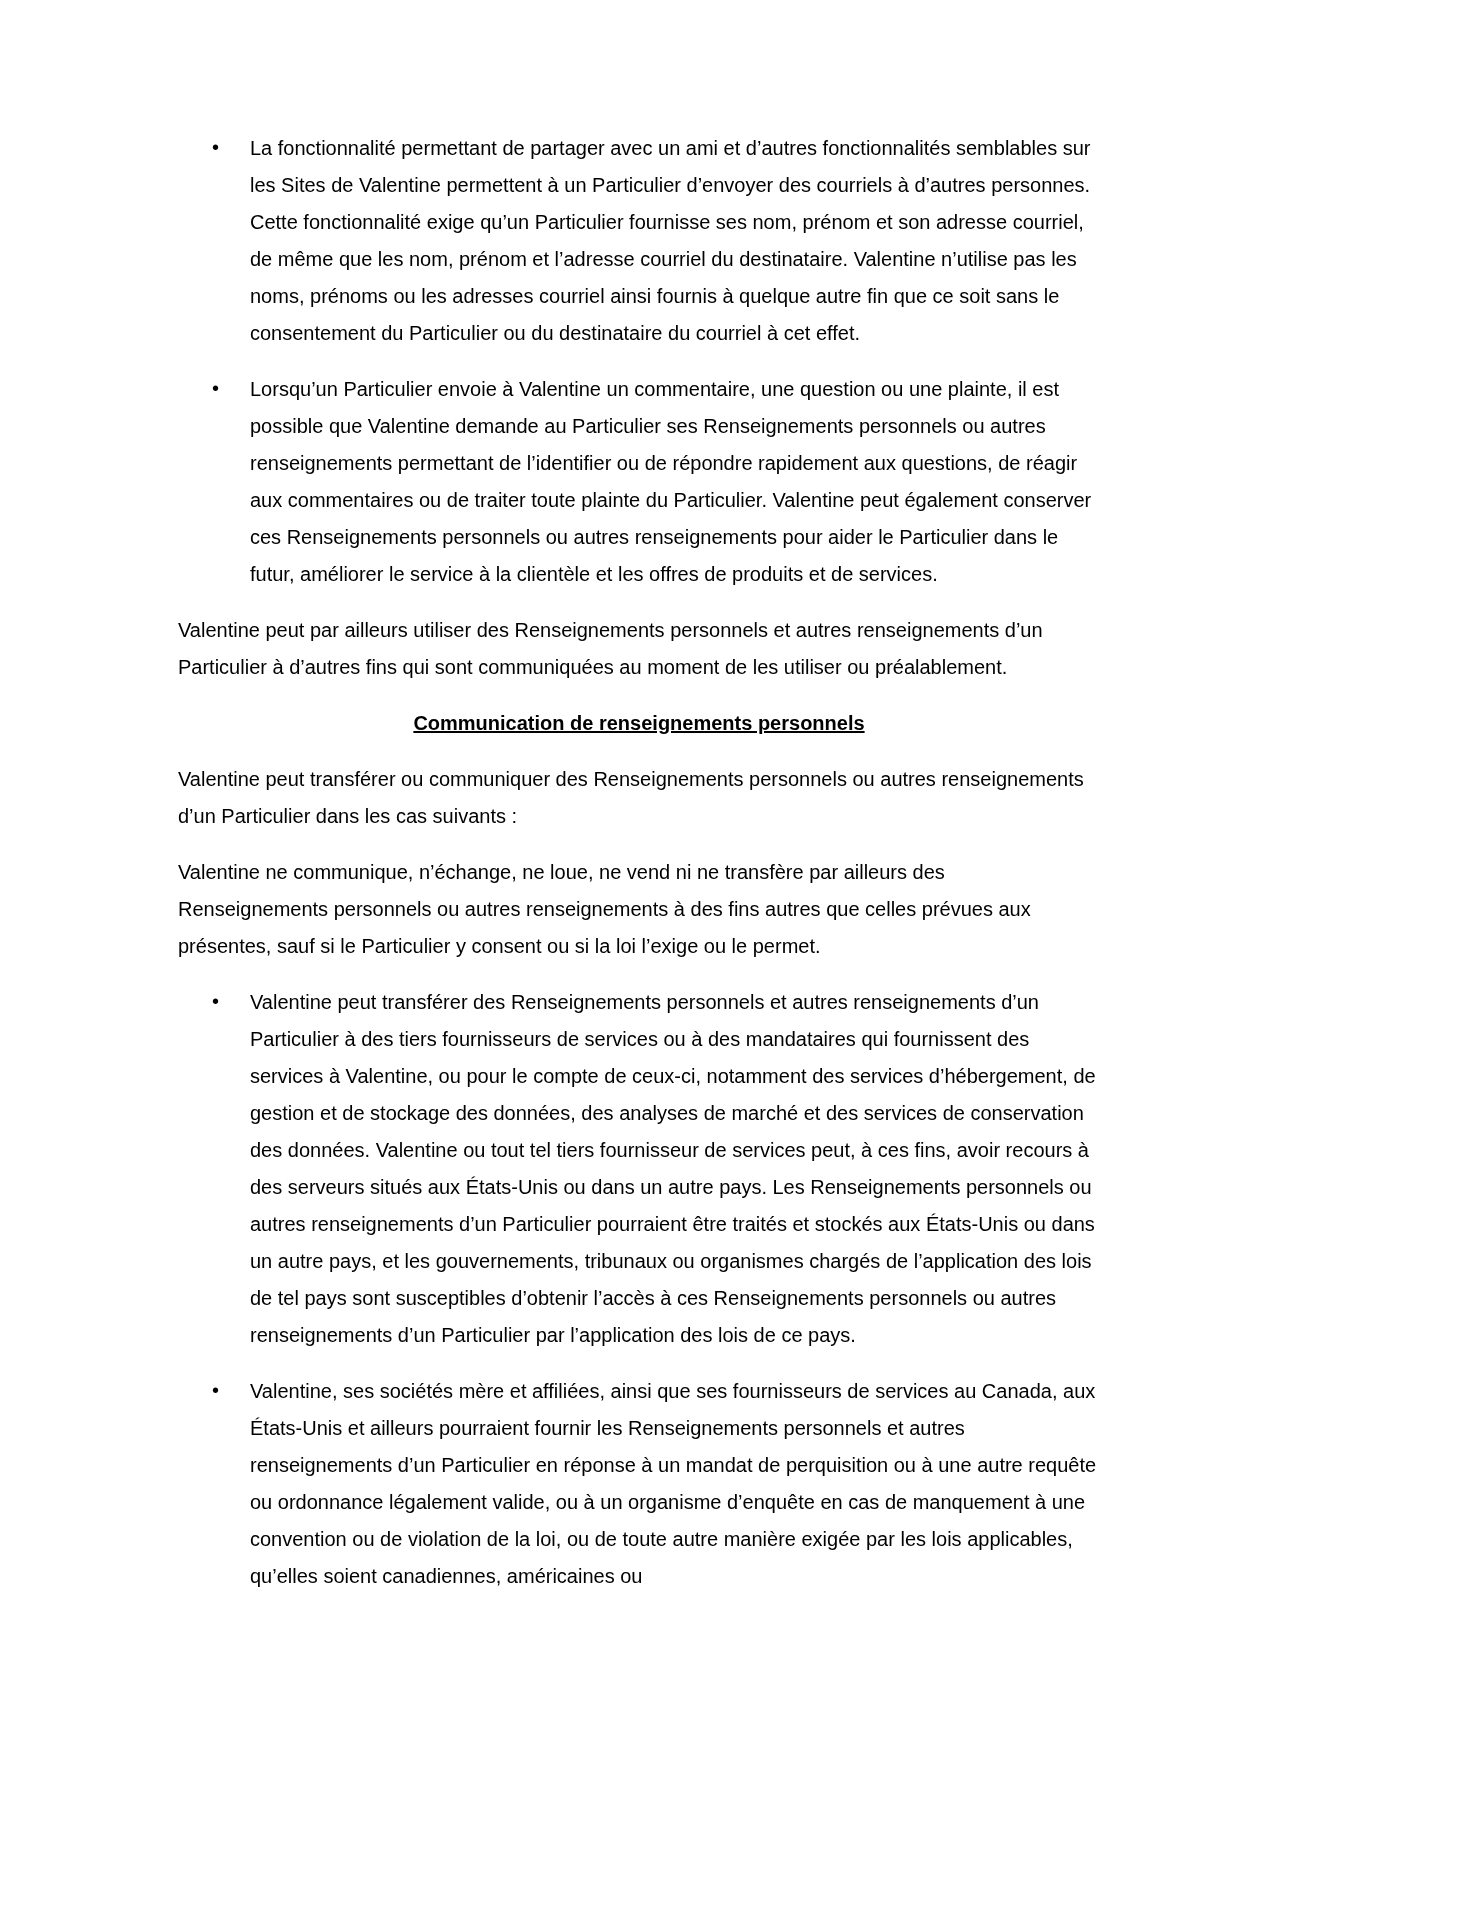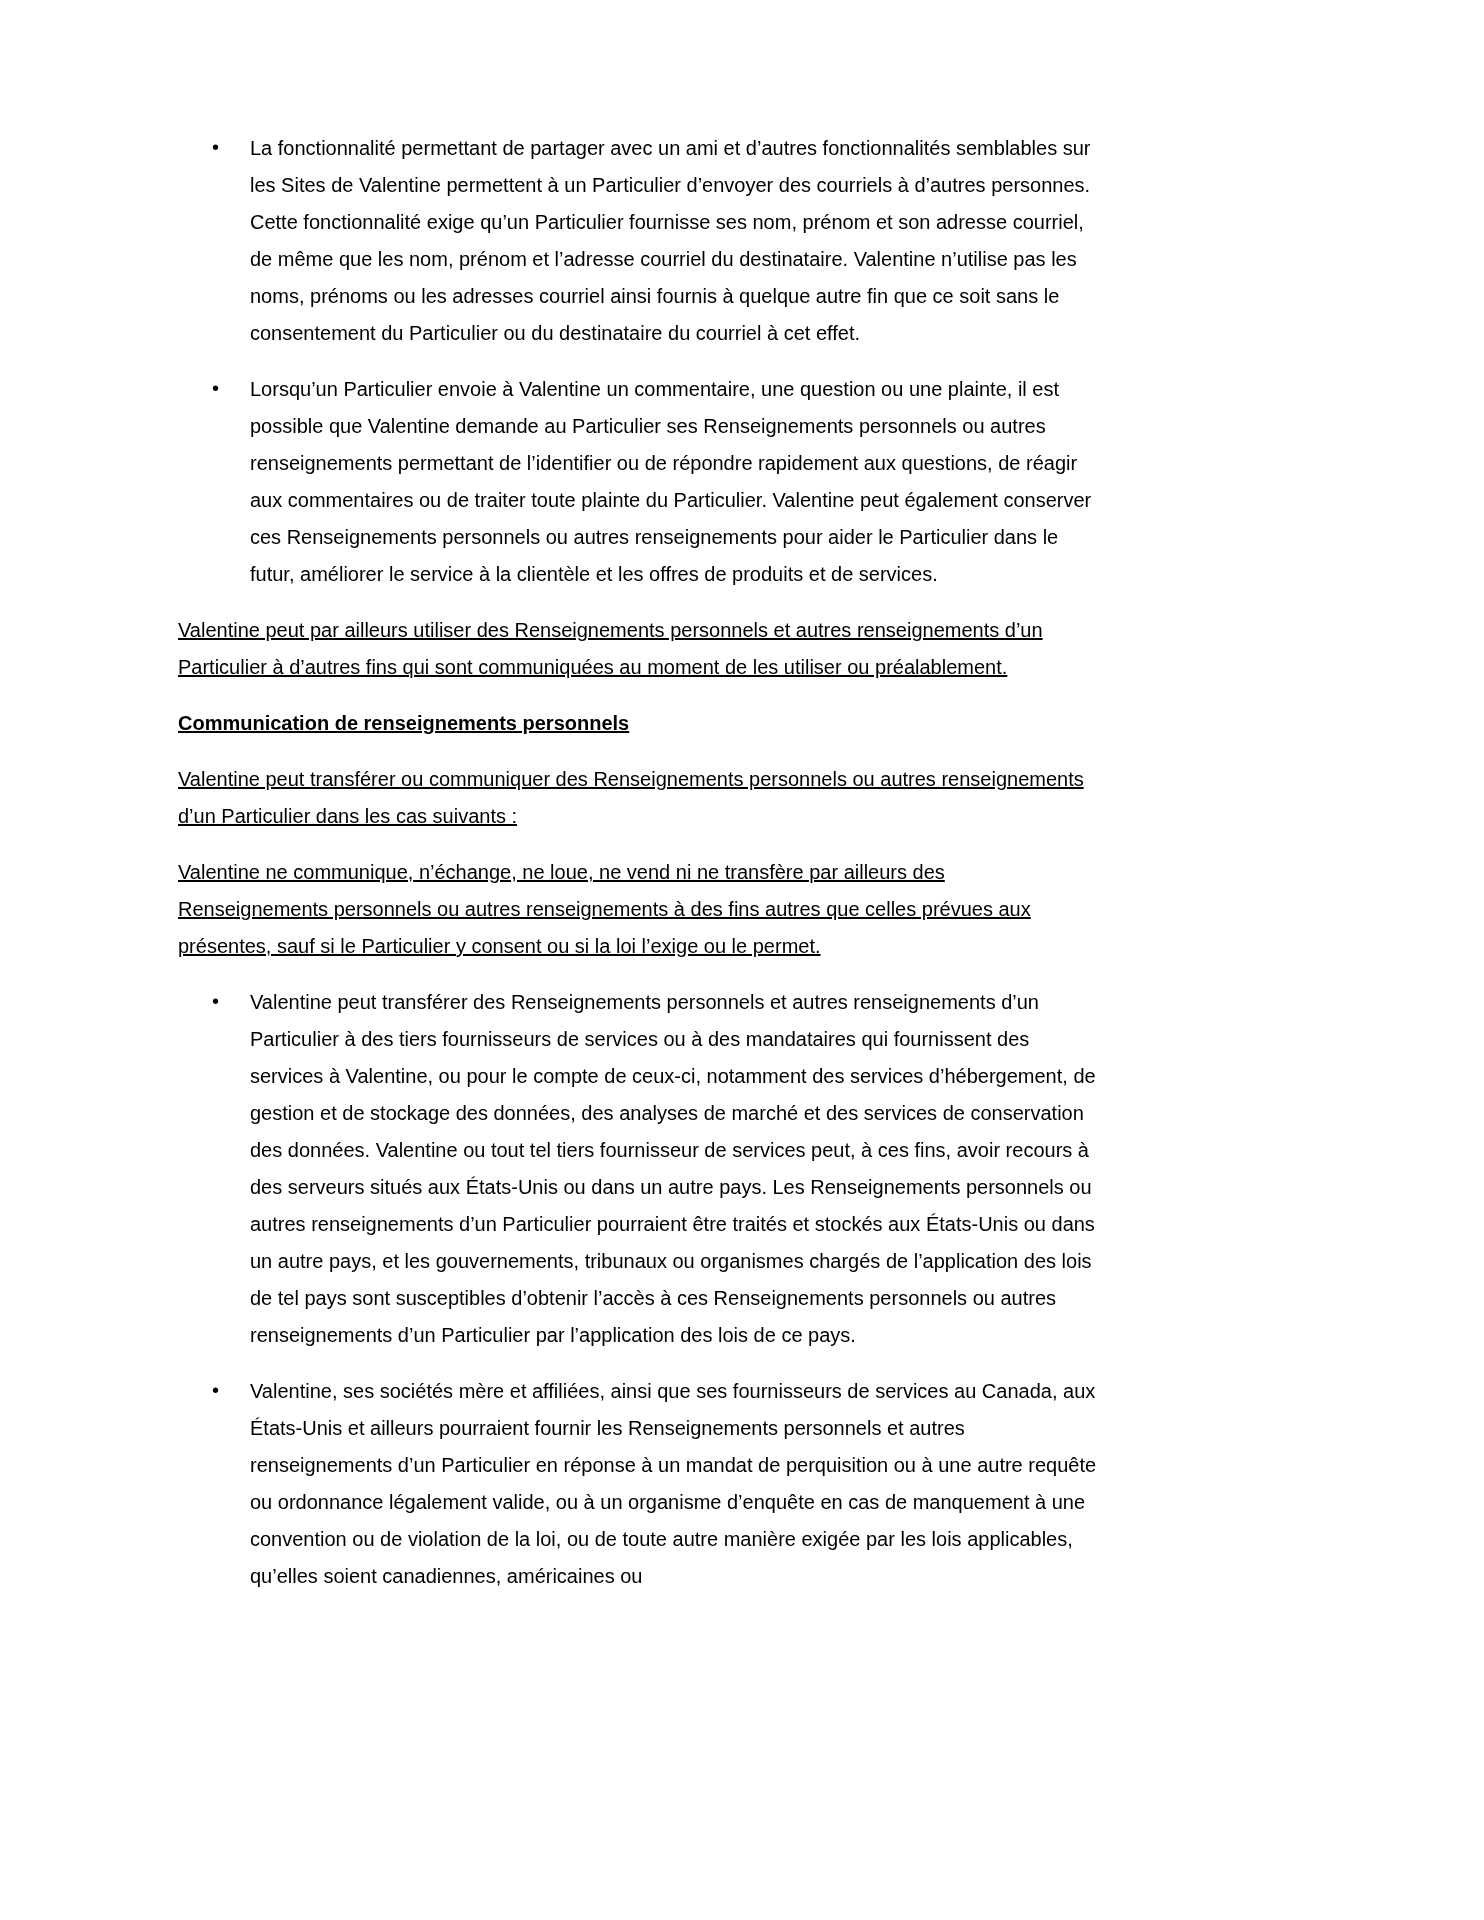--- a/index.html
+++ b/index.html
@@ -22,21 +22,20 @@
     .doc-content {
       box-sizing: content-box;
       width: 922px;
       padding: 130px 384px 140px 178px;
       font-size: 20px;
       line-height: 37px;
       text-align: left;
     }
     .doc-paragraph {
       margin: 0 0 19px 0;
-      text-decoration: underline;
     }
     .bullet-list {
       list-style: none;
       margin: 0;
       padding: 0;
     }
     .bullet-item {
       position: relative;
       padding-left: 72px;
       margin: 0 0 19px 0;
@@ -46,20 +45,21 @@
       left: 34px;
       top: -1px;
       font-size: 20px;
     }
     .section-heading {
       font-size: 20px;
       line-height: 37px;
       font-weight: bold;
       text-decoration: underline;
       margin: 0 0 19px 0;
+      text-align: center;
     }
   </style>
 </head>
 <body>
 
 <div class="doc-page">
   <div class="doc-content">
 
     <ul class="bullet-list">
       <li class="bullet-item">

